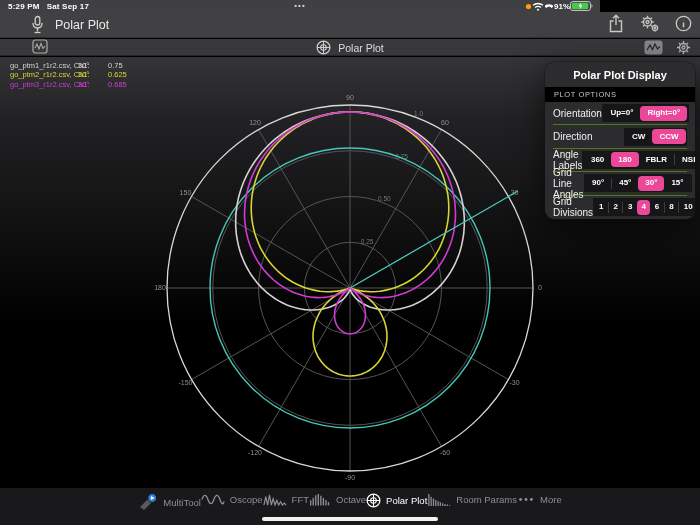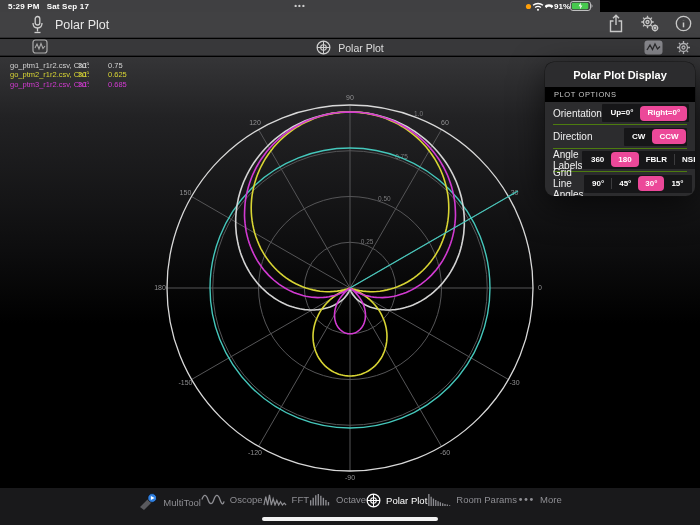--- a/index.html
+++ b/index.html
@@ -289,20 +289,36 @@
           <div class="pop-row">
             <span class="pop-label">Grid Line Angles</span>
             <div class="seg-ctl">
               <button class="seg">90°</button>
               <span class="seg-sep"></span>
               <button class="seg">45°</button>
               <button class="seg sel">30°</button>
               <button class="seg">15°</button>
             </div>
           </div>
+          <div class="pop-row">
+            <span class="pop-label">Grid Divisions</span>
+            <div class="seg-ctl">
+              <button class="seg narrow">1</button>
+              <span class="seg-sep"></span>
+              <button class="seg narrow">2</button>
+              <span class="seg-sep"></span>
+              <button class="seg narrow">3</button>
+              <button class="seg narrow sel">4</button>
+              <button class="seg narrow">6</button>
+              <span class="seg-sep"></span>
+              <button class="seg narrow">8</button>
+              <span class="seg-sep"></span>
+              <button class="seg narrow">10</button>
+            </div>
+          </div>
         </div>
     </div>
   </div>
 
   <div class="tab-bar" id="tab-bar">
       <button class="tab-item">
         <svg width="20" height="18" style="color: rgb(142, 142, 147);">
           <use href="#sym-multitool"></use>
         </svg>
         <span>MultiTool</span>

